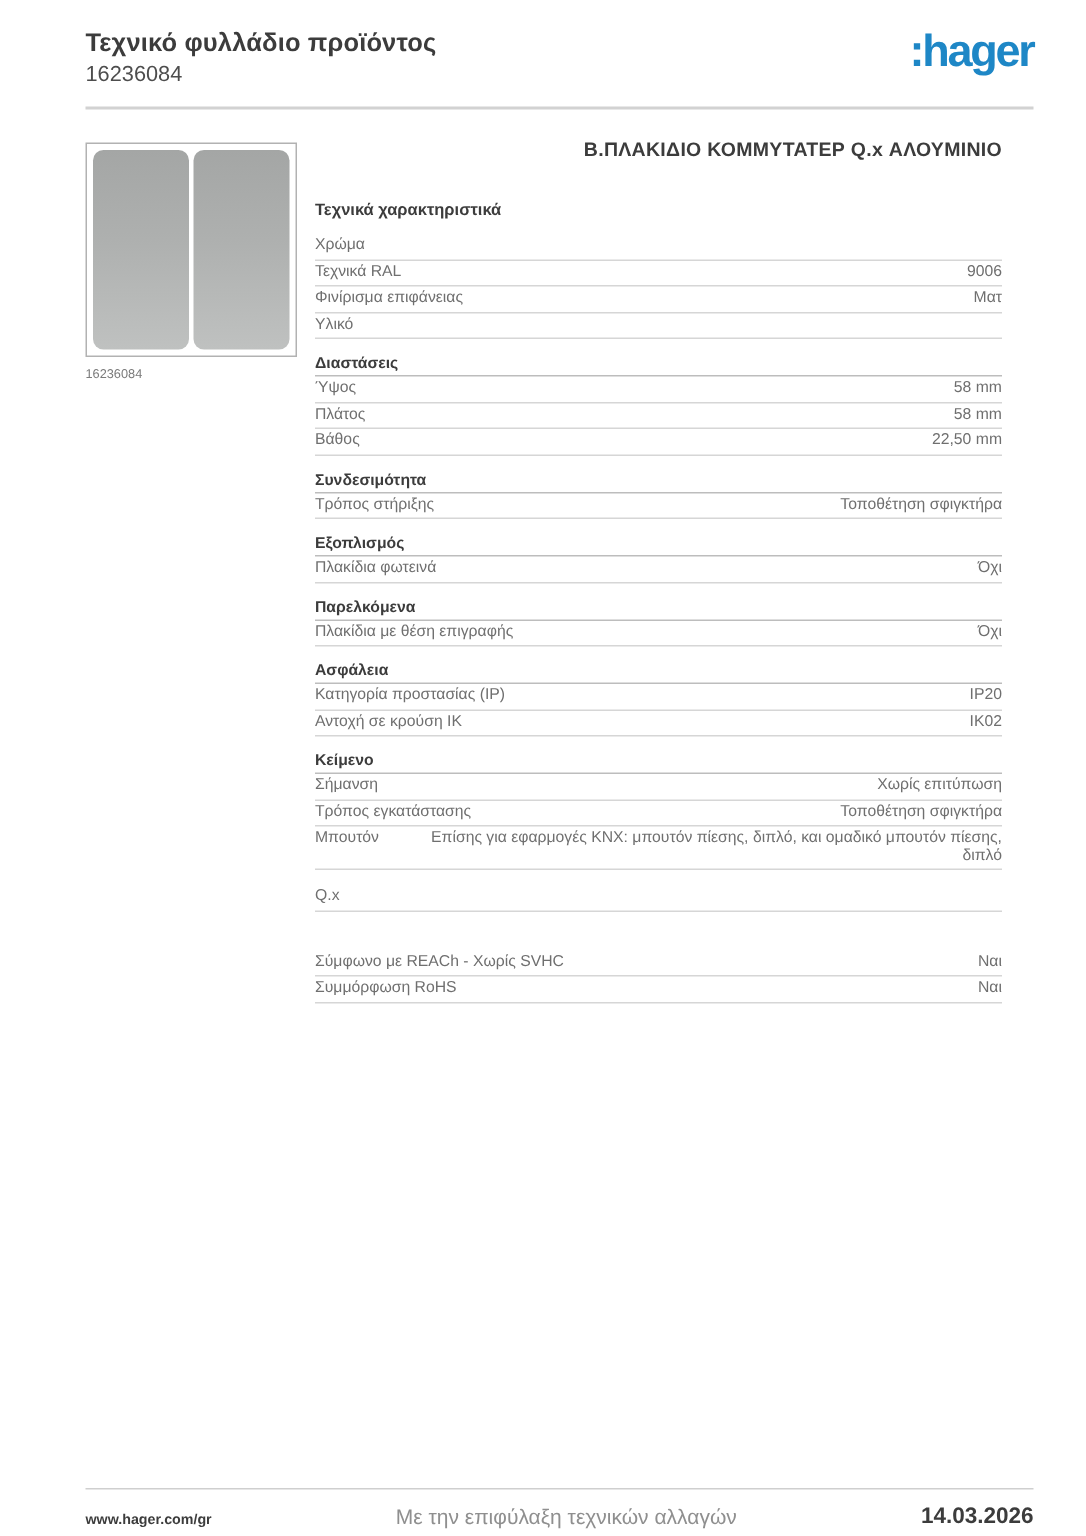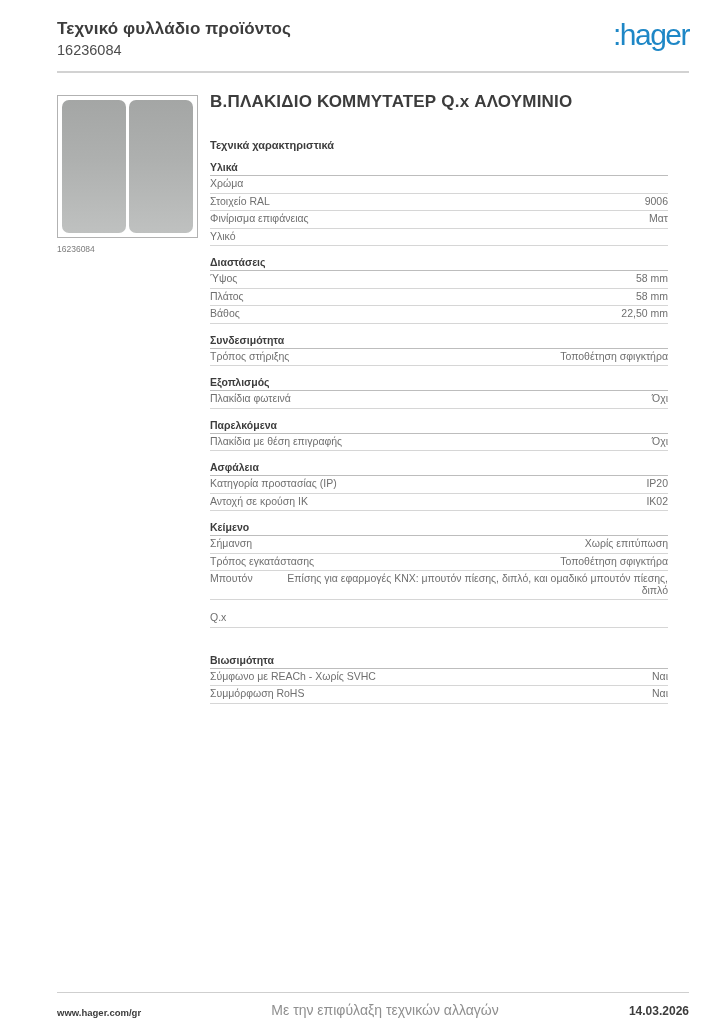--- a/index.html
+++ b/index.html
@@ -6,39 +6,39 @@
   .page {
     position:relative; width:724px; height:1024px; background:#ffffff;
     font-family:"Liberation Sans", sans-serif; overflow:hidden;padding-left:21px;
     -webkit-font-smoothing:antialiased;
   }
 
   
   .header { position:absolute; left:57px; right:56px; top:19px; }
   .header-title { font-size:17px; font-weight:bold; color:#3c3c3c; letter-spacing:0.1px; }
   .header-code  { font-size:14.5px; color:#4d4d4d; margin-top:3px; }
-  .logo { position:absolute; right:0; top:1px; font-size:30px; font-weight:normal;
+  .logo { position:absolute; right:0; top:1px; font-size:30px; font-weight:bold;
           color:#1e87c6; letter-spacing:-1.5px; line-height:30px; }
   .header-rule { position:absolute; left:57px; right:56px; top:71px; height:2px; background:#d2d2d2; }
 
   
   .product-image {
     position:absolute; left:57px; top:95px; width:141px; height:143px;
     border:1px solid #b2b2b2; box-sizing:border-box; background:#ffffff;
     display:flex; gap:3px; padding:4px;
   }
   .rocker {
     flex:1; border-radius:7px;
     background:linear-gradient(180deg,#a4a6a5 0%,#aeb0af 45%,#bfc1c0 100%);
   }
   .image-caption { position:absolute; left:57px; top:244px; font-size:8.5px; color:#7b7b7b; }
 
   
   .content { position:absolute; left:210px; top:92px; width:458px; }
-  .product-title { font-size:17px; font-weight:bold; color:#3c3c3c; margin:0 0 27px 0; letter-spacing:0.2px; }
+  .product-title { font-size:13px; font-weight:bold; color:#3c3c3c; margin:0 0 27px 0; letter-spacing:0.2px;text-align:right; }
   .tech-heading  { font-size:11px;  font-weight:bold; color:#3c3c3c; margin:0 0 3px 0; }
 
   .section { margin-top:10px; }
   #spec-sections .section:nth-child(9) { margin-top:26px; }
   .section-heading {
     font-size:10.5px; font-weight:bold; color:#3c3c3c;
     padding-bottom:2px; border-bottom:1px solid #bdbdbd; line-height:12px;
   }
   .spec-row {
     display:flex; justify-content:space-between; align-items:flex-start;
@@ -49,21 +49,21 @@
   .spec-value { flex:1; text-align:right; }
 
   
   .footer-rule { position:absolute; left:57px; right:56px; top:992px; height:1px; background:#cfcfcf; }
   .footer {
     position:absolute; left:57px; right:56px; top:1002px;
     display:flex; justify-content:space-between; align-items:flex-end;
   }
   .footer-site { font-size:9.5px; font-weight:bold; color:#3c3c3c; text-decoration:none; }
   .footer-disclaimer { font-size:14px; color:#8f8f8f; }
-  .footer-date { font-size:12px; font-weight:bold; color:#3c3c3c; }
+  .footer-date { font-size:15px; font-weight:bold; color:#3c3c3c; }
 </style>
 </head>
 <body>
 
 <div class="page">
 
   <div class="header">
     <div class="header-title">Τεχνικό φυλλάδιο προϊόντος</div>
     <div class="header-code">16236084</div>
     <div class="logo">:hager</div>
@@ -75,28 +75,27 @@
     <div class="rocker"></div>
   </div>
   <div class="image-caption">16236084</div>
 
   <div class="content">
     <div class="product-title">Β.ΠΛΑΚΙΔΙΟ ΚΟΜΜΥΤΑΤΕΡ Q.x ΑΛΟΥΜΙΝΙΟ</div>
     <div class="tech-heading">Τεχνικά χαρακτηριστικά</div>
     <div id="spec-sections">
 
   <div class="section">
-    <div class="section-heading">Υλικά</div>
     <div>
   <div class="spec-row">
     <span class="spec-label">Χρώμα</span>
   </div>
 
   <div class="spec-row">
-    <span class="spec-label">Στοιχείο RAL</span>
+    <span class="spec-label">Τεχνικά RAL</span>
     <span class="spec-value">9006</span>
   </div>
 
   <div class="spec-row">
     <span class="spec-label">Φινίρισμα επιφάνειας</span>
     <span class="spec-value">Ματ</span>
   </div>
 
   <div class="spec-row">
     <span class="spec-label">Υλικό</span>
@@ -193,21 +192,20 @@
   <div class="section">
     <div>
   <div class="spec-row">
     <span class="spec-label">Q.x</span>
     <span class="spec-value"></span>
   </div>
 </div>
   </div>
 
   <div class="section">
-    <div class="section-heading">Βιωσιμότητα</div>
     <div>
   <div class="spec-row">
     <span class="spec-label">Σύμφωνο με REACh - Χωρίς SVHC</span>
     <span class="spec-value">Ναι</span>
   </div>
 
   <div class="spec-row">
     <span class="spec-label">Συμμόρφωση RoHS</span>
     <span class="spec-value">Ναι</span>
   </div>

